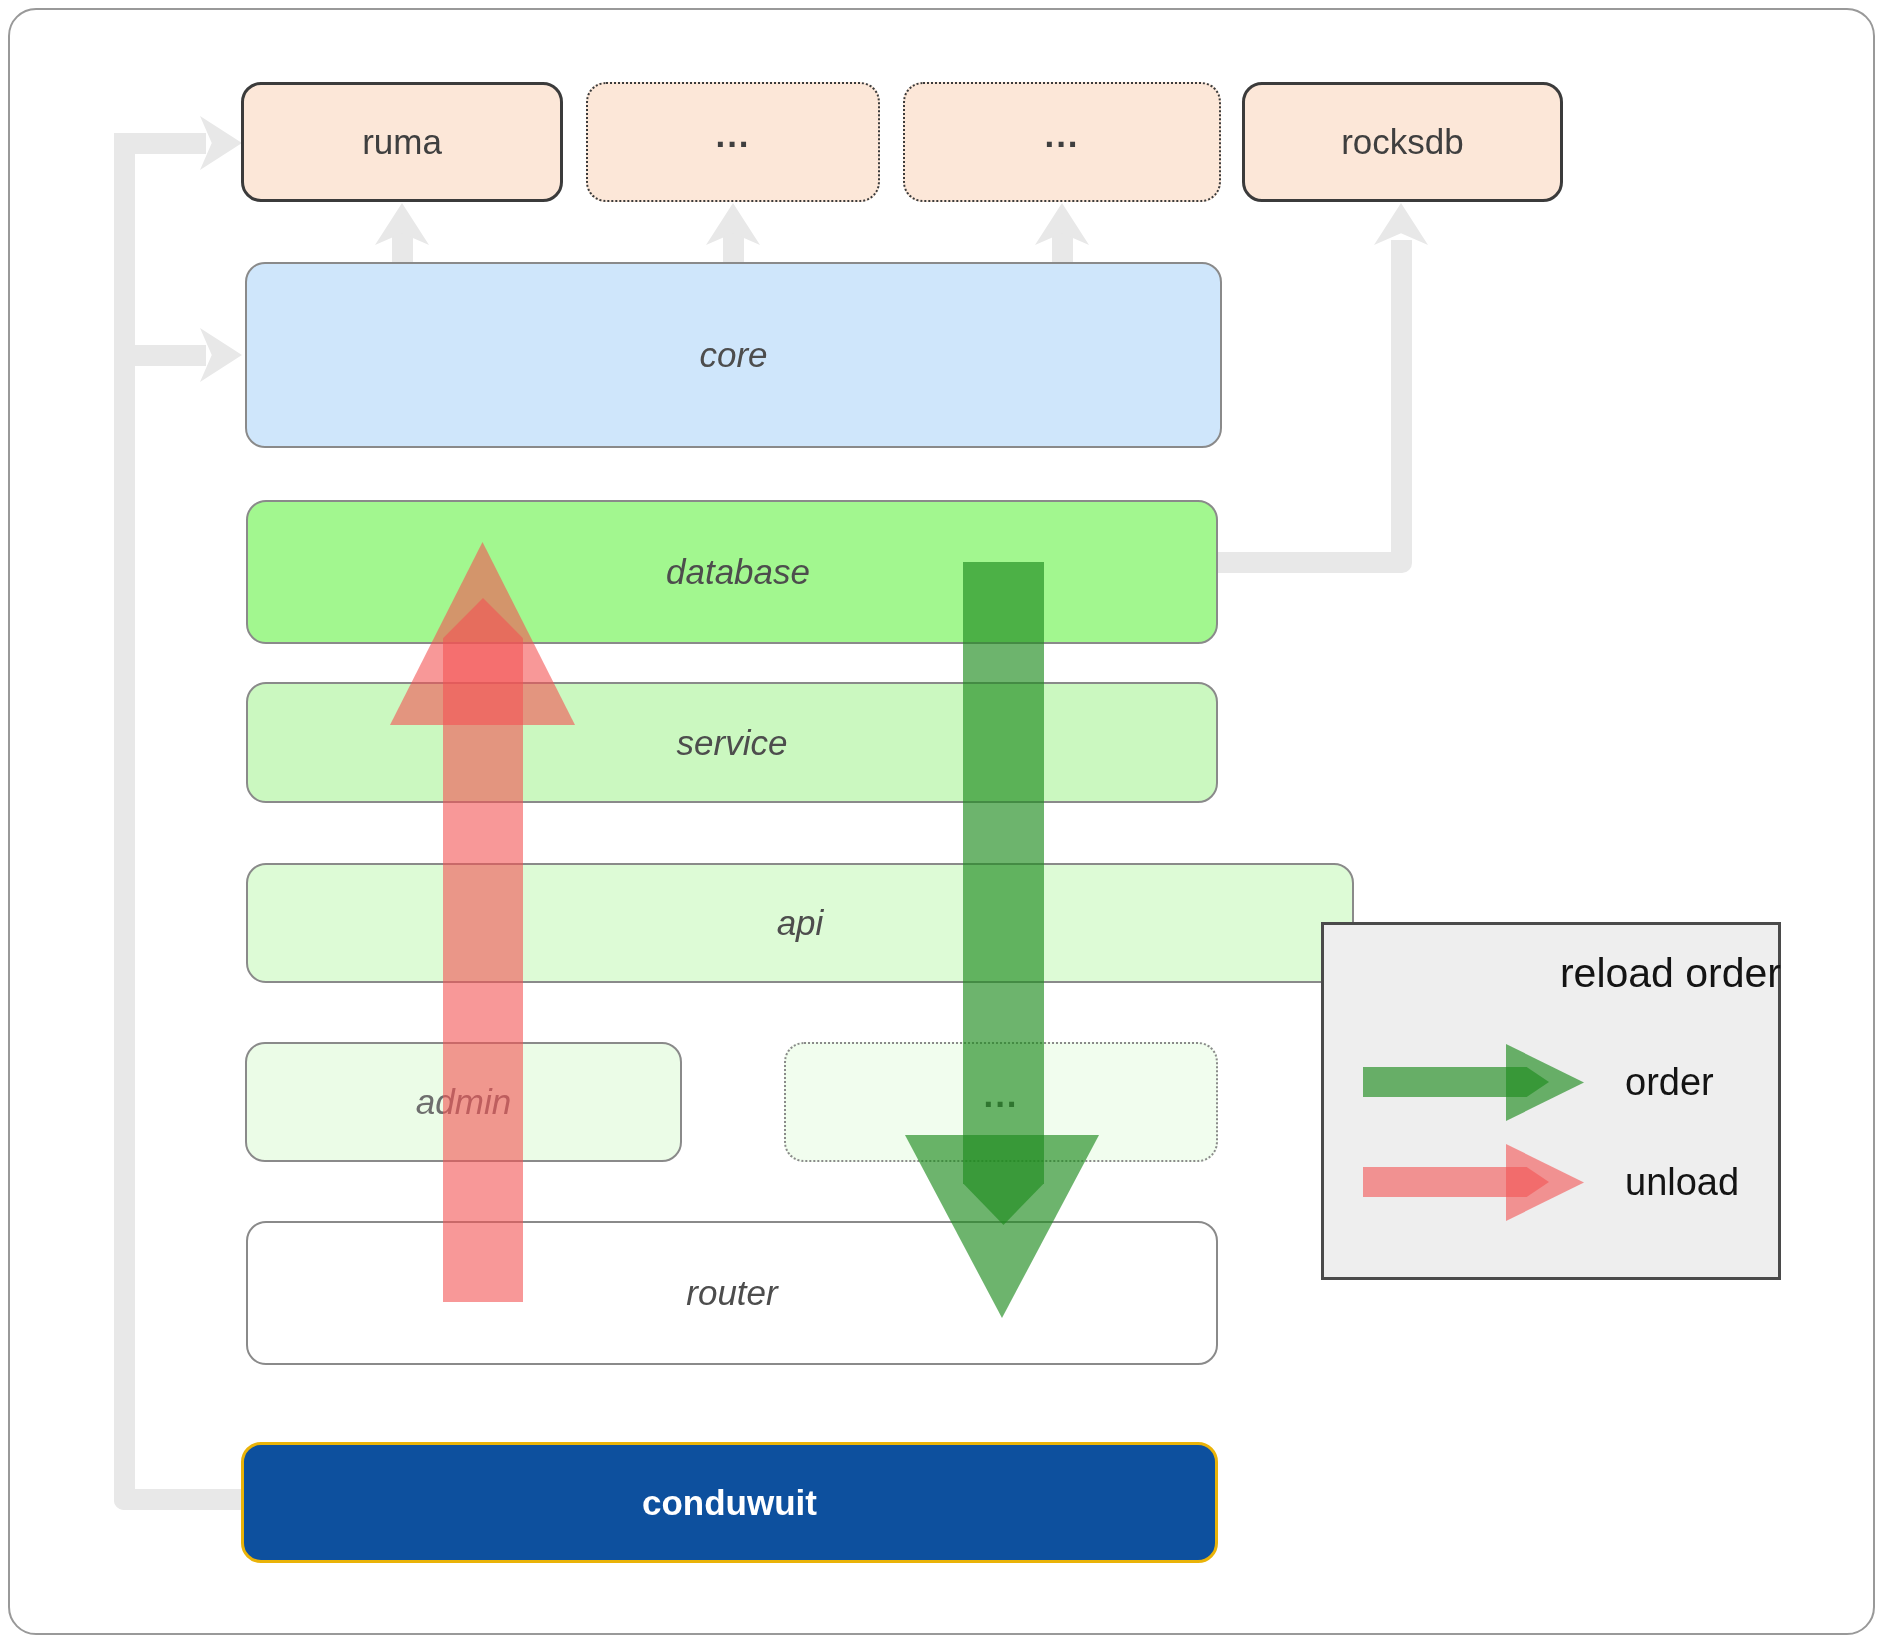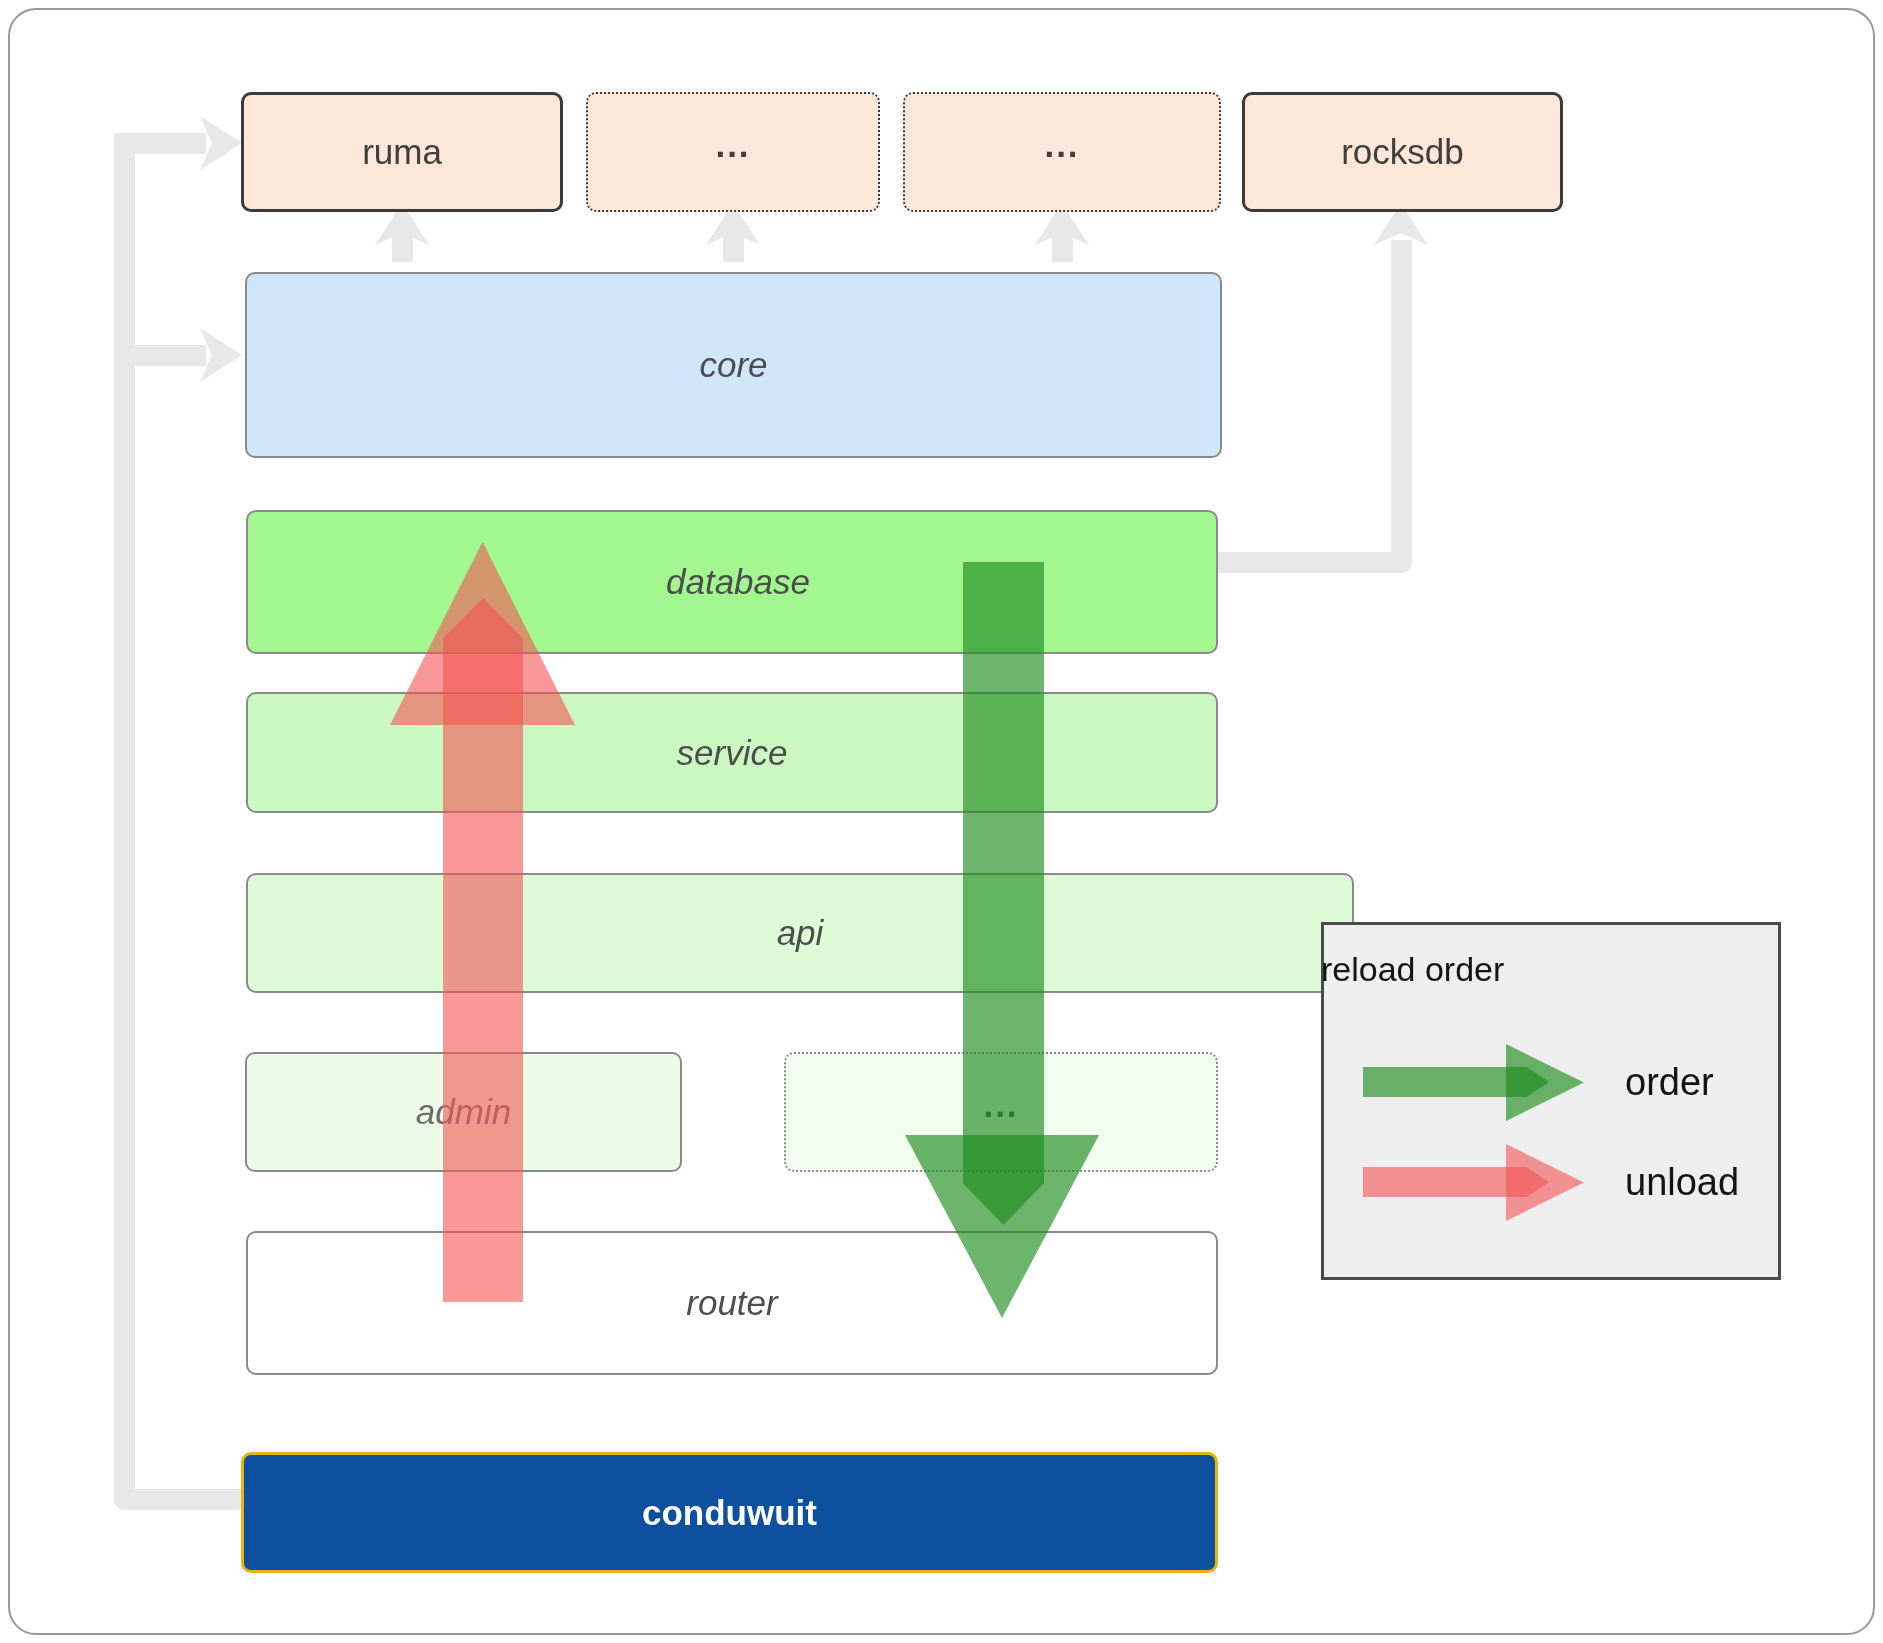--- a/index.html
+++ b/index.html
@@ -14,25 +14,24 @@
     border:2px solid var(--frame-border,#999);
     border-radius:28px;
   }
   
   .conn{position:absolute;background:var(--connector,#e8e8e8);}
   .head{position:absolute;background:var(--connector,#e8e8e8);}
   .head-up{clip-path:polygon(50% 0%,100% 100%,50% 72%,0% 100%);}
   .head-right{clip-path:polygon(0% 0%,100% 50%,0% 100%,28% 50%);}
   
   .box{
-    position:absolute;border-radius:10px;
+    position:absolute;border-radius:20px;
     display:flex;align-items:center;justify-content:center;
     font-size:35px;color:var(--box-text,#4d4d4d);
     box-sizing:border-box;
-    margin-top:10px;
   }
   .top-box{background:var(--top-box-fill);border:3px solid var(--top-box-border);color:#3f3f3f;}
   .top-box.dotted{border:2px dotted var(--top-box-border);}
   .mid-border{border:2px solid var(--mid-box-border);font-style:italic;}
   .dots-label{font-weight:700;letter-spacing:2px;transform:translateY(-7px);}
   .conduwuit{background:var(--conduwuit-fill);border:3px solid #eab308;color:var(--conduwuit-text,#fff);font-weight:700;}
   
   .shape{position:absolute;}
   .load-c{background:var(--load-arrow);}
   .unload-c{background:var(--unload-arrow);}
@@ -43,21 +42,21 @@
   .tri-right{clip-path:polygon(0% 0%,100% 50%,0% 100%);}
   .pent-right{clip-path:polygon(0% 0%,88% 0%,100% 50%,88% 100%,0% 100%);}
   
   .legend{
     position:absolute;left:1321px;top:922px;width:460px;height:358px;
     background:var(--legend-bg,#eee);border:3px solid var(--legend-border,#4a4a4a);
     box-sizing:border-box;
   }
   .legend-title{
     position:absolute;left:1321px;top:950px;width:460px;
-    text-align:left;font-size:34px;color:var(--legend-text,#141414);
+    text-align:right;font-size:41px;color:var(--legend-text,#141414);
   }
   .legend-label{
     position:absolute;font-size:38px;color:var(--legend-text,#141414);
     height:48px;display:flex;align-items:center;
   }
 </style>
 </head>
 <body>
 
 <div class="stage">

